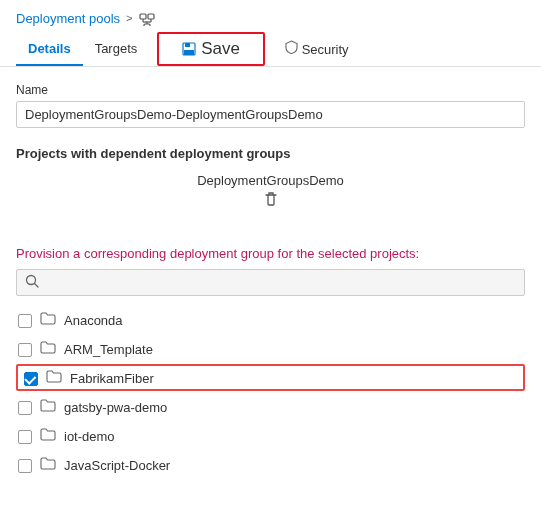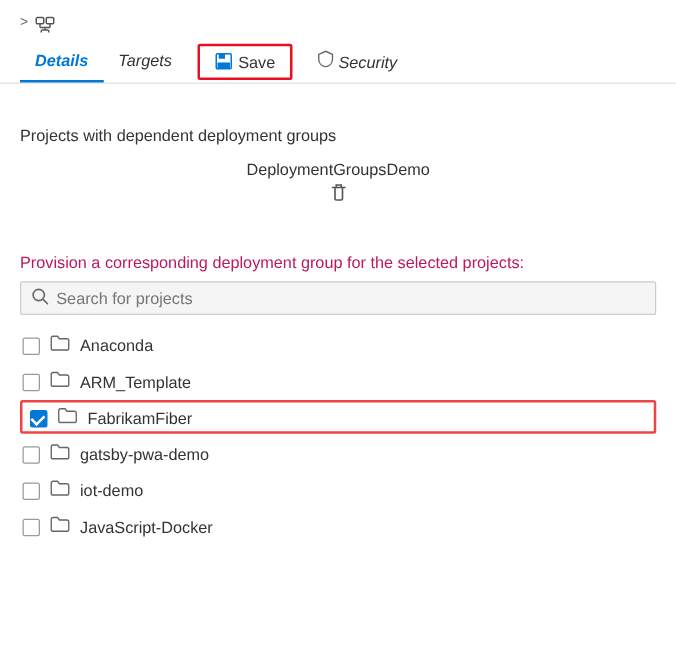--- a/index.html
+++ b/index.html
@@ -54,39 +54,38 @@
       gap: 0;
     }
     .tab {
       padding: 8px 12px;
       cursor: pointer;
       font-size: 13px;
       color: #333;
       border-bottom: 2px solid transparent;
       margin-bottom: -1px;
       white-space: nowrap;
-      font-style: italic;
     }
     .tab.active {
       color: #0078d4;
       border-bottom: 2px solid #0078d4;
       font-weight: 600;
     }
 
     
     .save-btn {
       display: flex;
       align-items: center;
       gap: 5px;
-      padding: 5px 12px;
+      padding: 5px 23px;
       border: 2px solid #e81123;
       background: #fff;
       color: #333;
       cursor: pointer;
-      font-size: 13px;
+      font-size: 17px;
       margin: 0 8px;
       border-radius: 2px;
       text-align: right;
     }
 
     
     .security-icon-wrap {
       display: inline-flex;
       align-items: center;
       gap: 4px;
@@ -111,21 +110,21 @@
       padding: 5px 8px;
       font-size: 13px;
       color: #333;
       outline: none;
       border-radius: 2px;
     }
 
     
     .section-title {
       font-size: 13px;
-      font-weight: 400;
+      font-weight: 700;
       color: #333;
       margin-top: 18px;
       margin-bottom: 8px;
     }
 
     .project-dependent {
       display: flex;
       align-items: center;
       justify-content: space-between;
       padding: 4px 0;
@@ -225,20 +224,21 @@
     .project-item.highlighted-row {
       border: 2px solid #ef4444;
       padding: 3px 6px;
       border-radius: 2px;
     }
   </style>
 </head>
 <body>
 
 <div class="breadcrumb">
+  <a class="breadcrumb-link">Deployment pools</a>
   <span class="breadcrumb-separator">&gt;</span>
   <span class="breadcrumb-icon">
     <svg width="16" height="16" viewBox="0 0 16 16" fill="none">
       <rect x="1" y="4" width="6" height="5" rx="1" stroke="#555" stroke-width="1.2"></rect>
       <rect x="9" y="4" width="6" height="5" rx="1" stroke="#555" stroke-width="1.2"></rect>
       <line x1="4" y1="9" x2="4" y2="12" stroke="#555" stroke-width="1.2"></line>
       <line x1="12" y1="9" x2="12" y2="12" stroke="#555" stroke-width="1.2"></line>
       <line x1="4" y1="12" x2="12" y2="12" stroke="#555" stroke-width="1.2"></line>
       <line x1="8" y1="12" x2="8" y2="14" stroke="#555" stroke-width="1.2"></line>
       <rect x="5" y="14" width="6" height="4" rx="1" stroke="#555" stroke-width="1.2"></rect>
@@ -266,41 +266,44 @@
       <svg width="13" height="14" viewBox="0 0 13 14" fill="none">
         <path d="M6.5 1L12 3.5V7.5C12 10.5 9.5 12.8 6.5 13.5C3.5 12.8 1 10.5 1 7.5V3.5L6.5 1Z" stroke="#666" stroke-width="1.1" fill="none"></path>
       </svg>
     </span>
     <span>Security</span>
   </div>
 </div>
 
 <div class="content">
 
+  <div>
+    <div class="field-label">Name</div>
+    <input class="field-input" type="text" value="DeploymentGroupsDemo-DeploymentGroupsDemo" style="">
+  </div>
 
   <div class="section-title">Projects with dependent deployment groups</div>
   <div class="project-dependent">
     <span class="project-dependent-name">DeploymentGroupsDemo</span>
     <span class="trash-icon">
       <svg width="16" height="18" viewBox="0 0 16 18" fill="none">
         <path d="M3 5h10M6 5V3h4v2M5 5v9a1 1 0 001 1h4a1 1 0 001-1V5H5z" stroke="#555" stroke-width="1.3" stroke-linecap="round"></path>
       </svg>
     </span>
   </div>
 
   <div class="provision-label">Provision a corresponding deployment group for the selected projects:</div>
 
   <div class="search-box">
     <span class="search-icon">
       <svg width="14" height="14" viewBox="0 0 14 14" fill="none">
         <circle cx="6" cy="6" r="4.5" stroke="#666" stroke-width="1.3"></circle>
         <line x1="9.5" y1="9.5" x2="13" y2="13" stroke="#666" stroke-width="1.3" stroke-linecap="round"></line>
       </svg>
     </span>
-    <input type="text" placeholder="Search for projects" style="">
   </div>
 
   <div class="project-list" id="project-list">
   <div class="project-item">
         <div class="checkbox"></div>
         <span><svg class="folder-svg" viewBox="0 0 16 14" fill="none" xmlns="http://www.w3.org/2000/svg">
       <path d="M1 3.5C1 2.67 1.67 2 2.5 2H6L7.5 4H13.5C14.33 4 15 4.67 15 5.5V11.5C15 12.33 14.33 13 13.5 13H2.5C1.67 13 1 12.33 1 11.5V3.5Z" stroke="#666" stroke-width="1.1" fill="none"></path>
     </svg></span>
         <span class="project-name">Anaconda</span>
       </div>

